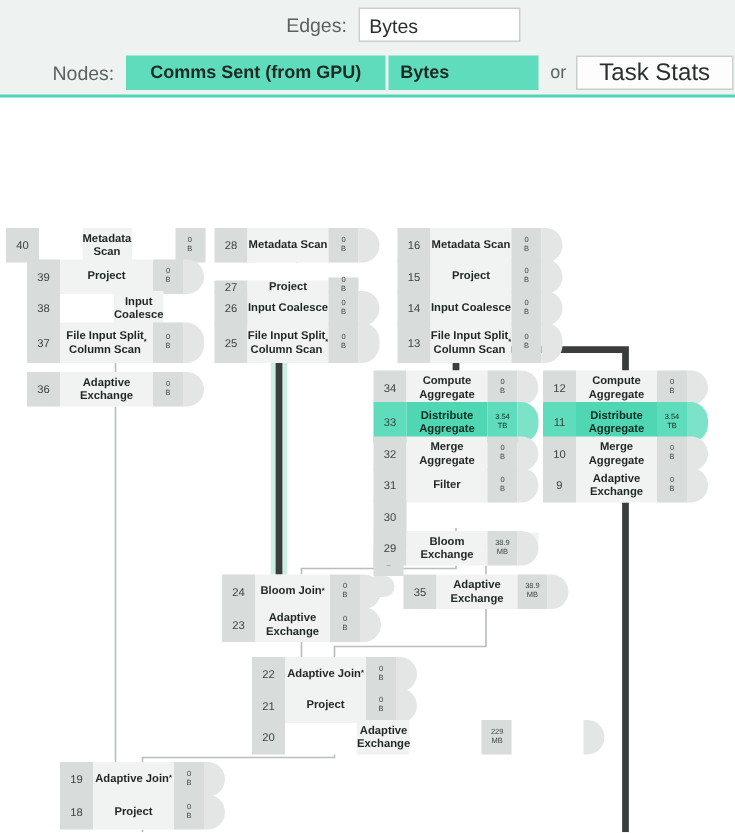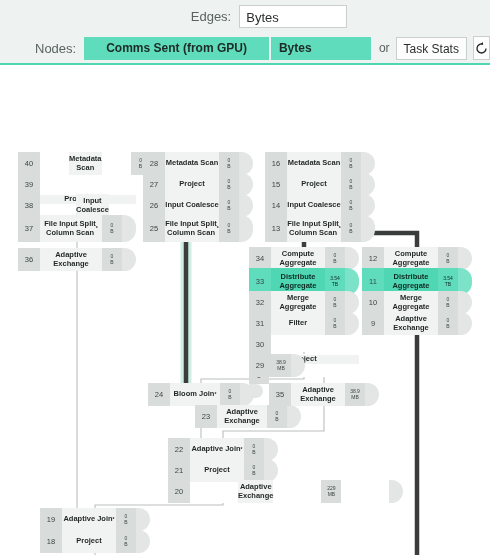--- a/index.html
+++ b/index.html
@@ -31,27 +31,27 @@
     min-width:110px;
   }
   .tb-pill{
     background:#5fdcbc;
     height:23px;line-height:23px;
     font-size:12px;color:#1d2a26;font-weight:bold;
     padding:0 8px;box-sizing:border-box;
     white-space:nowrap;
     margin-right:2px;
   }
-  .tb-pill.wide{padding:0 22px;text-align:right;}
+  .tb-pill.wide{padding:0 16px;text-align:right;}
   .tb-or{font-size:12px;color:#5a6360;margin:0 6px;}
   .tb-btn{
     background:#fdfdfd;border:1px solid #c9cfcd;
     height:23px;line-height:22px;
-    font-size:12px;color:#2a2f2e;
-    padding:0 7px;box-sizing:border-box;white-space:nowrap;
+    font-size:16px;color:#2a2f2e;
+    padding:0 15px;box-sizing:border-box;white-space:nowrap;
   }
   #refresh-btn{
     background:#fdfdfd;border:1px solid #c9cfcd;
     width:26px;height:24px;margin-left:6px;
     display:flex;align-items:center;justify-content:center;
     box-sizing:border-box;
   }
   
   #canvas{
     position:absolute;left:0;top:67px;width:490px;height:488px;
@@ -195,27 +195,27 @@
       <rect x="69" y="101" width="16" height="5" fill="#9fe6d3"></rect>
       <rect x="190" y="101" width="16" height="5" fill="#9fe6d3"></rect>
       <rect x="312" y="101" width="16" height="5" fill="#9fe6d3"></rect>
       <rect x="296" y="240" width="16" height="5" fill="#9fe6d3"></rect>
       <rect x="215" y="387" width="16" height="5" fill="#9fe6d3"></rect>
       <rect x="87" y="458" width="16" height="5" fill="#9fe6d3"></rect>
     </g>
   </svg>
 
   <div id="node-layer">
-      <div class="node" style="left: 18px; top: 85px; width: 118px; gap: 29px;">
+      <div class="node" style="left: 4px; top: 85px; width: 118px; gap: 29px;">
         <div class="n-id">40</div>
         <div class="n-body">Metadata Scan</div>
         <div class="n-val">0<br>B</div>
         <div class="n-cap"></div>
       </div>
-      <div class="node" style="left: 18px; top: 106px; width: 118px; flex-direction: column;">
+      <div class="node" style="left: 18px; top: 106px; width: 118px;">
         <div class="n-id">39</div>
         <div class="n-body">Project</div>
         <div class="n-val">0<br>B</div>
         <div class="n-cap"></div>
       </div>
       <div class="node" style="left: 18px; top: 127px; width: 118px; gap: 36px;">
         <div class="n-id">38</div>
         <div class="n-body">Input Coalesce</div>
         <div class="n-val">0<br>B</div>
         <div class="n-cap"></div>
@@ -243,21 +243,21 @@
         <div class="n-body">Project</div>
         <div class="n-val">0<br>B</div>
         <div class="n-cap"></div>
       </div>
       <div class="node" style="left: 143px; top: 85px; width: 110px;">
         <div class="n-id">28</div>
         <div class="n-body">Metadata Scan</div>
         <div class="n-val">0<br>B</div>
         <div class="n-cap"></div>
       </div>
-      <div class="node" style="left: 143px; top: 106px; width: 110px;">
+      <div class="node" style="left: 143px; top: 106px; width: 110px; align-items: flex-end;">
         <div class="n-id">27</div>
         <div class="n-body">Project</div>
         <div class="n-val">0<br>B</div>
         <div class="n-cap"></div>
       </div>
       <div class="node" style="left: 143px; top: 127px; width: 110px;">
         <div class="n-id">26</div>
         <div class="n-body">Input Coalesce</div>
         <div class="n-val">0<br>B</div>
         <div class="n-cap"></div>
@@ -267,21 +267,21 @@
         <div class="n-body">File Input Split<br>Column Scan<span class="sup">*</span></div>
         <div class="n-val">0<br>B</div>
         <div class="n-cap"></div>
       </div>
       <div class="node" style="left: 148px; top: 316px; width: 106px;">
         <div class="n-id">24</div>
         <div class="n-body">Bloom Join<span class="sup">*</span></div>
         <div class="n-val">0<br>B</div>
         <div class="n-cap"></div>
       </div>
-      <div class="node" style="left: 148px; top: 338px; width: 106px; margin-left: 47px;">
+      <div class="node" style="left: 148px; top: 338px; width: 106px;">
         <div class="n-id">23</div>
         <div class="n-body">Adaptive Exchange</div>
         <div class="n-val">0<br>B</div>
         <div class="n-cap"></div>
       </div>
       <div class="node" style="left: 168px; top: 371px; width: 110px;">
         <div class="n-id">22</div>
         <div class="n-body">Adaptive Join<span class="sup">*</span></div>
         <div class="n-val">0<br>B</div>
         <div class="n-cap"></div>
@@ -347,20 +347,21 @@
         <div class="n-cap"></div>
       </div>
       <div class="node" style="left: 249px; top: 266px; width: 110px; flex-direction: column;">
         <div class="n-id">30</div>
         <div class="n-body">Project</div>
         <div class="n-val">0<br>B</div>
         <div class="n-cap"></div>
       </div>
       <div class="node" style="left: 249px; top: 287px; width: 110px;">
         <div class="n-id">29</div>
+        <div class="n-body">Bloom Exchange</div>
         <div class="n-val">38.9<br>MB</div>
         <div class="n-cap"></div>
       </div>
       <div class="node" style="left: 269px; top: 316px; width: 110px;">
         <div class="n-id">35</div>
         <div class="n-body">Adaptive Exchange</div>
         <div class="n-val">38.9<br>MB</div>
         <div class="n-cap"></div>
       </div>
       <div class="node" style="left: 362px; top: 180px; width: 110px;">

